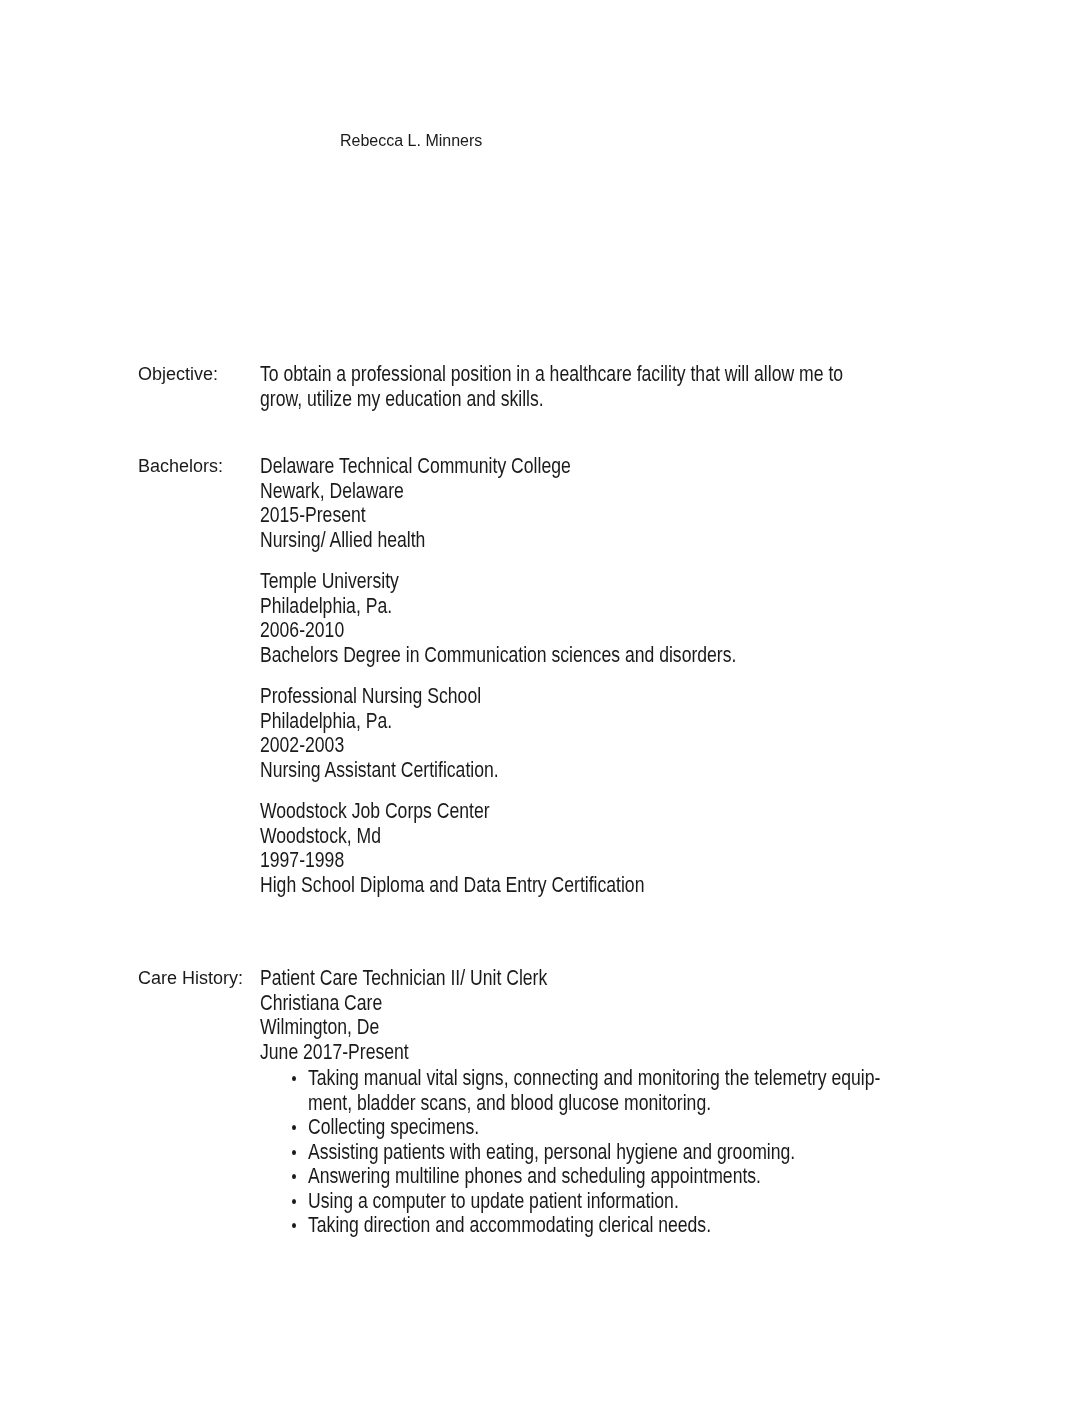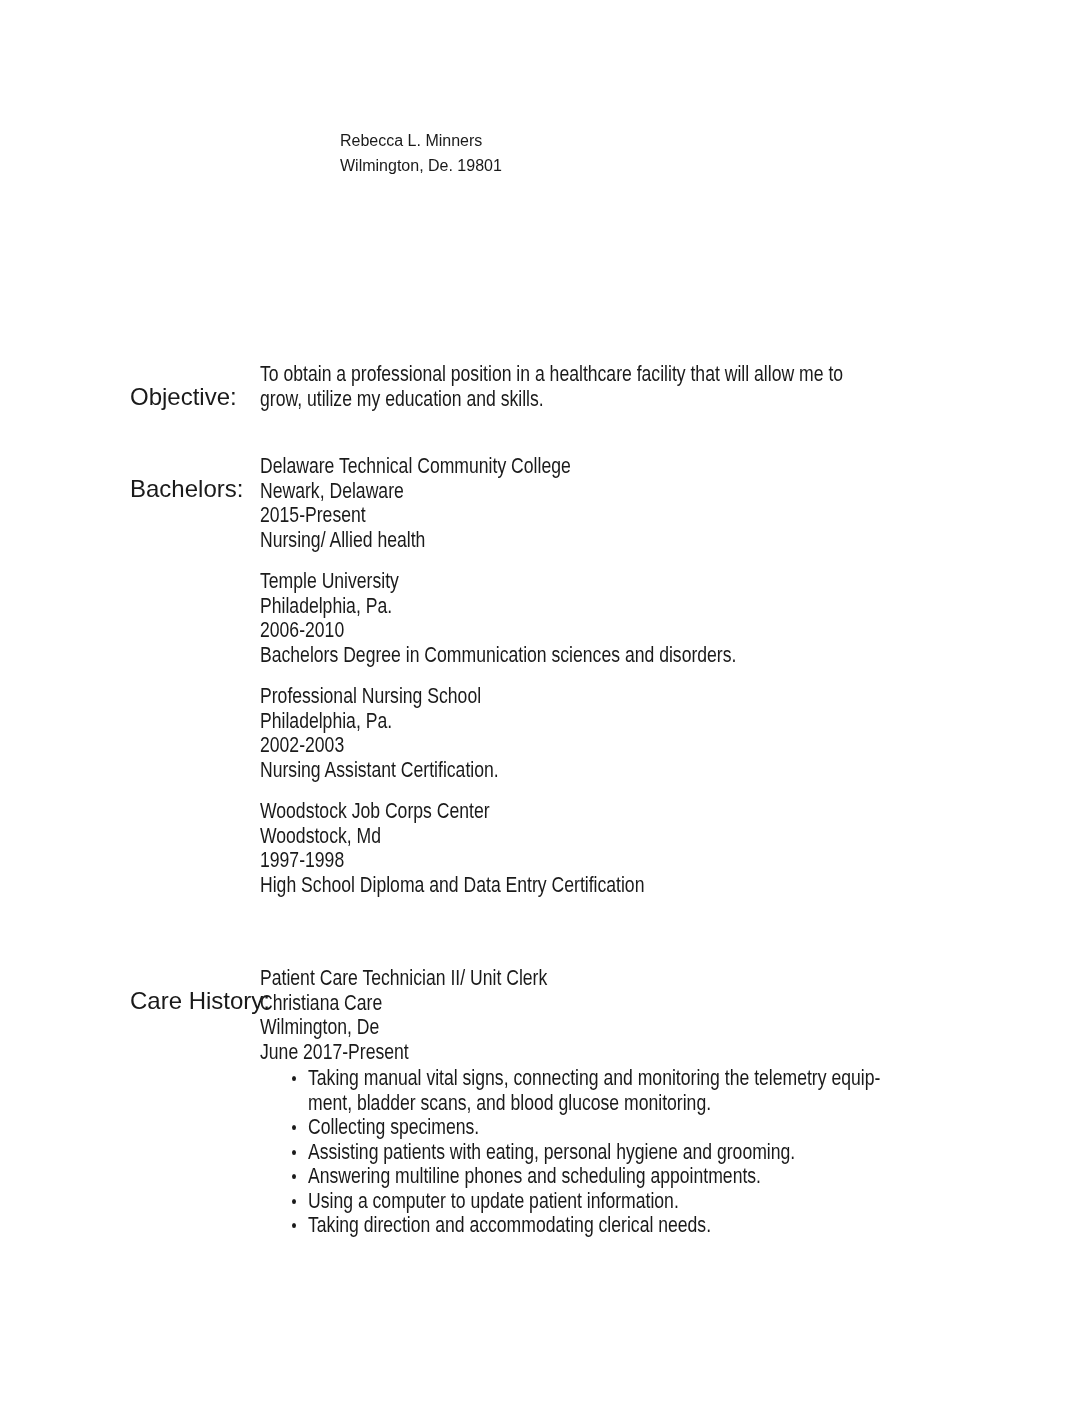--- a/index.html
+++ b/index.html
@@ -22,25 +22,24 @@
     font-size: 16px;
     line-height: 25px;
   }
   
   .row { position: absolute; left: 130px; width: 930px; }
   .row-objective { top: 362px; }
   .row-education { top: 454px; }
   .row-work      { top: 966px; }
   .section-label {
     position: absolute;
-    left: 0; top: 0;
-    font-size: 24px;
+    left: 8px; top: 0;
+    font-size: 18px;
     line-height: 24.5px;
     white-space: nowrap;
-    margin-top: 23px;
   }
   .section-content {
     position: absolute;
     left: 130px; top: 0;
     width: 900px;
     font-size: 22px;
     line-height: 24.5px;
     transform: scaleX(0.8);       
     transform-origin: 0 0;
   }
@@ -58,21 +57,20 @@
   }
   .duty .duty-text { display: block; white-space: pre-line; }
 </style>
 </head>
 <body>
 
 <div class="page">
 
   <header class="contact-header">
     <div>Rebecca L. Minners</div>
-    <div>Wilmington, De. 19801</div>
   </header>
 
   <section class="row row-objective">
     <div class="section-label">Objective:</div>
     <div class="section-content preline">To obtain a professional position in a healthcare facility that will allow me to
 grow, utilize my education and skills.</div>
   </section>
 
   <section class="row row-education">
     <div class="section-label">Bachelors:</div>

